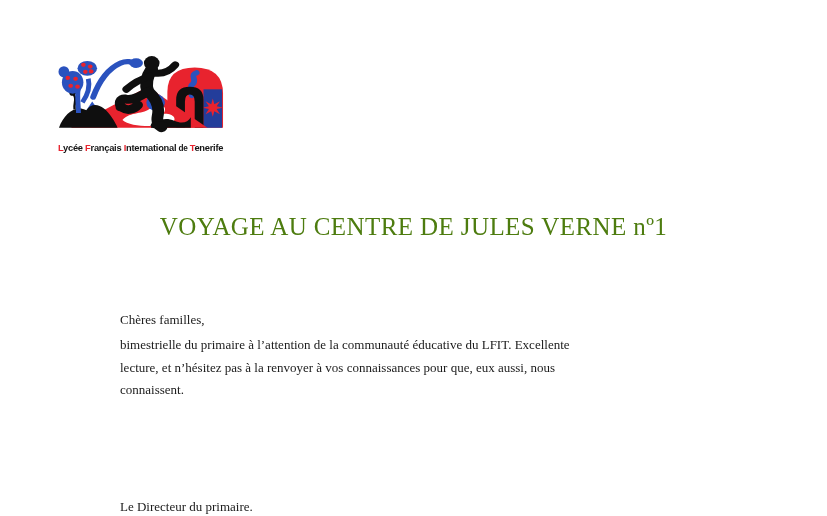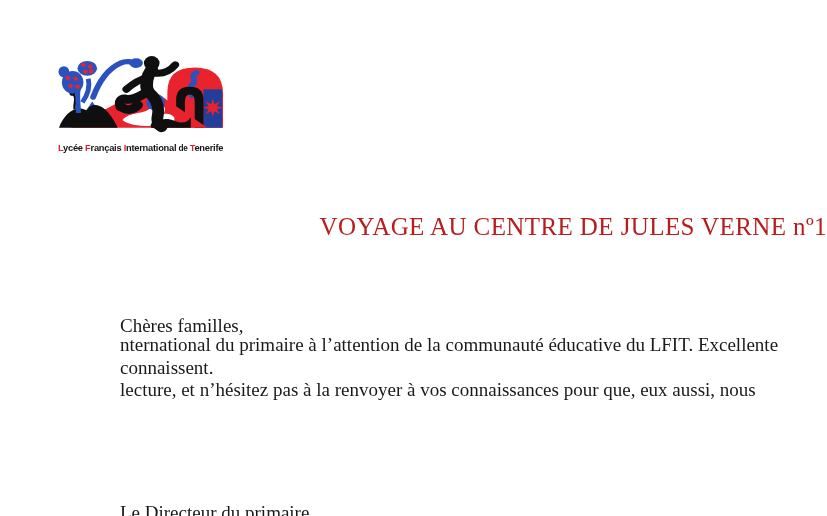--- a/index.html
+++ b/index.html
@@ -26,30 +26,30 @@
     color:#141414;
     width:170px;
   }
   .wordmark .red{color:#e8232e;}
   .wordmark .small{font-size:8.2px;}
 
   
   .title{
     position:absolute;left:0;right:0;top:213px;
     margin:0;
-    text-align:right;
+    text-align:center;
     font-size:25px;
     font-weight:400;
     letter-spacing:0.4px;
-    color:#b91c1c;
+    color:#4d7c0f;
     font-family:"Liberation Serif", serif;
   }
 
   
-  .textblock{position:absolute;left:120px;width:640px;font-size:19px;line-height:22.5px;color:#1a1a1a;}
+  .textblock{position:absolute;left:120px;width:640px;font-size:13px;line-height:22.5px;color:#1a1a1a;}
   .greeting{top:296px;}
   .bodypara{top:334px;}
   .bodypara .line{white-space:nowrap;}
   .closing{top:483px;}
 </style>
 </head>
 <body>
 
 <div class="page">
 
@@ -107,20 +107,20 @@
     </svg>
 
     <div class="wordmark"><span class="red">L</span><span>ycée </span><span class="red">F</span><span>rançais </span><span class="red">I</span><span>nternational </span><span class="small">de </span><span class="red">T</span><span>enerife</span></div>
   </div>
 
   <h1 class="title">VOYAGE AU CENTRE DE JULES VERNE nº1</h1>
 
   <p class="textblock greeting">Chères familles,</p>
 
   <div class="textblock bodypara">
-    <div class="line">nternational du primaire à l’attention de la communauté éducative du LFIT. Excellente</div>
+    <div class="line">bimestrielle du primaire à l’attention de la communauté éducative du LFIT. Excellente</div>
+    <div class="line">lecture, et n’hésitez pas à la renvoyer à vos connaissances pour que, eux aussi, nous</div>
     <div class="line">connaissent.</div>
-    <div class="line">lecture, et n’hésitez pas à la renvoyer à vos connaissances pour que, eux aussi, nous</div>
   </div>
 
   <p class="textblock closing">Le Directeur du primaire.</p>
 
 </div>
 
 </body></html>

